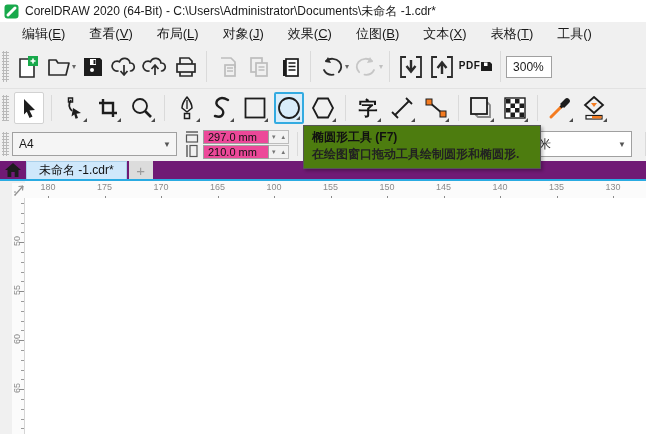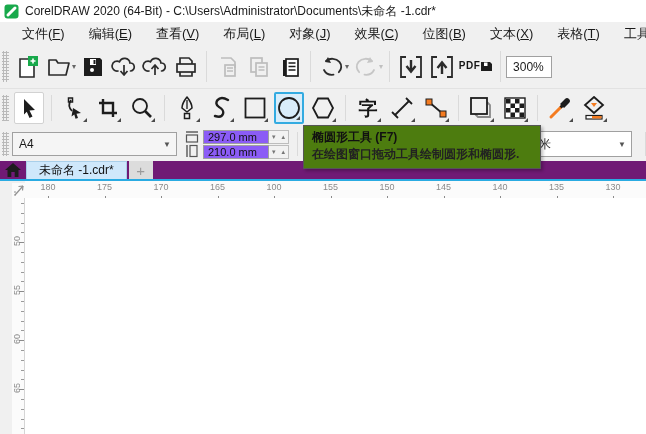--- a/index.html
+++ b/index.html
@@ -31,21 +31,21 @@
   .tb-caret.dis{color:#c0c0c0;}
   .tool-btn{width:30px;height:32px;display:flex;align-items:center;justify-content:center;margin:0 2px;position:relative;flex:none;box-sizing:border-box;}
   .tool-btn.pressed{background:#ffffff;border:1px solid #d2d2d2;border-radius:2px;}
   .tool-btn.active{background:#d9edfa;border:2px solid #33abe1;border-radius:2px;}
   .fly::after{content:"";position:absolute;right:2px;bottom:2px;width:0;height:0;border-left:4px solid transparent;border-bottom:4px solid #4a4a4a;}
   .combo{background:#f5f5f5;border:1px solid #a0a0a0;display:flex;align-items:center;font-size:12px;color:#1a1a1a;box-sizing:border-box;}
   .combo .val{flex:1;padding:0 6px;white-space:nowrap;overflow:hidden;}
   .combo .car{font-size:8px;color:#555;padding-right:5px;}
   .spin-wrap{display:flex;flex-direction:column;justify-content:center;margin-left:4px;}
   .spin-row{display:flex;align-items:center;height:15px;margin:0;}
-  .spin-box{width:66px;height:14px;background:#8b5cf6;border:1px solid #a0a0a0;font-size:11px;color:#111;display:flex;align-items:flex-start;padding-left:4px;box-sizing:border-box;}
+  .spin-box{width:66px;height:14px;background:#ec4899;border:1px solid #a0a0a0;font-size:11px;color:#111;display:flex;align-items:flex-start;padding-left:4px;box-sizing:border-box;}
   .spin-btns{display:flex;align-items:center;height:14px;border:1px solid #bdbdbd;border-left:none;background:#f2f2f2;box-sizing:border-box;}
   .spin-btns span{font-size:7px;color:#777;padding:0 3px;}
   .dim-icons{display:flex;flex-direction:column;justify-content:center;margin-left:8px;}
   
   #tab-home{width:26px;display:flex;align-items:center;justify-content:center;}
   .doc-tab{background:#cfe8fb;border:1px solid #a9cfe9;border-bottom:none;display:flex;align-items:center;padding:0 12px;font-size:12px;color:#111;box-sizing:border-box;}
   .plus-tab{width:24px;background:#dcdcdc;display:flex;align-items:center;justify-content:center;color:#9a9a9a;font-size:15px;margin-left:2px;}
   
   .hlabel{position:absolute;top:1px;width:24px;text-align:center;font-size:9px;color:#8a8a8a;}
   .htick{position:absolute;bottom:0;width:1px;height:5px;background:#8a8a8a;}
@@ -68,21 +68,20 @@
 
 <div class="abs" id="titlebar">
   <svg width="15" height="15" viewBox="0 0 15 15">
     <rect x="0.5" y="0.5" width="14" height="14" rx="3" fill="#18a94b"></rect>
     <line x1="4" y1="11" x2="11" y2="4" stroke="#ffffff" stroke-width="3" stroke-linecap="round"></line>
   </svg>
   <span class="title">CorelDRAW 2020 (64-Bit) - C:\Users\Administrator\Documents\未命名 -1.cdr*</span>
 </div>
 
 <div class="abs" id="menubar">
-    <div class="menu-item">文件(<u>F</u>)</div>
     <div class="menu-item">编辑(<u>E</u>)</div>
     <div class="menu-item">查看(<u>V</u>)</div>
     <div class="menu-item">布局(<u>L</u>)</div>
     <div class="menu-item">对象(<u>J</u>)</div>
     <div class="menu-item">效果(<u>C</u>)</div>
     <div class="menu-item">位图(<u>B</u>)</div>
     <div class="menu-item">文本(<u>X</u>)</div>
     <div class="menu-item">表格(<u>T</u>)</div>
     <div class="menu-item">工具()</div>
   </div>

